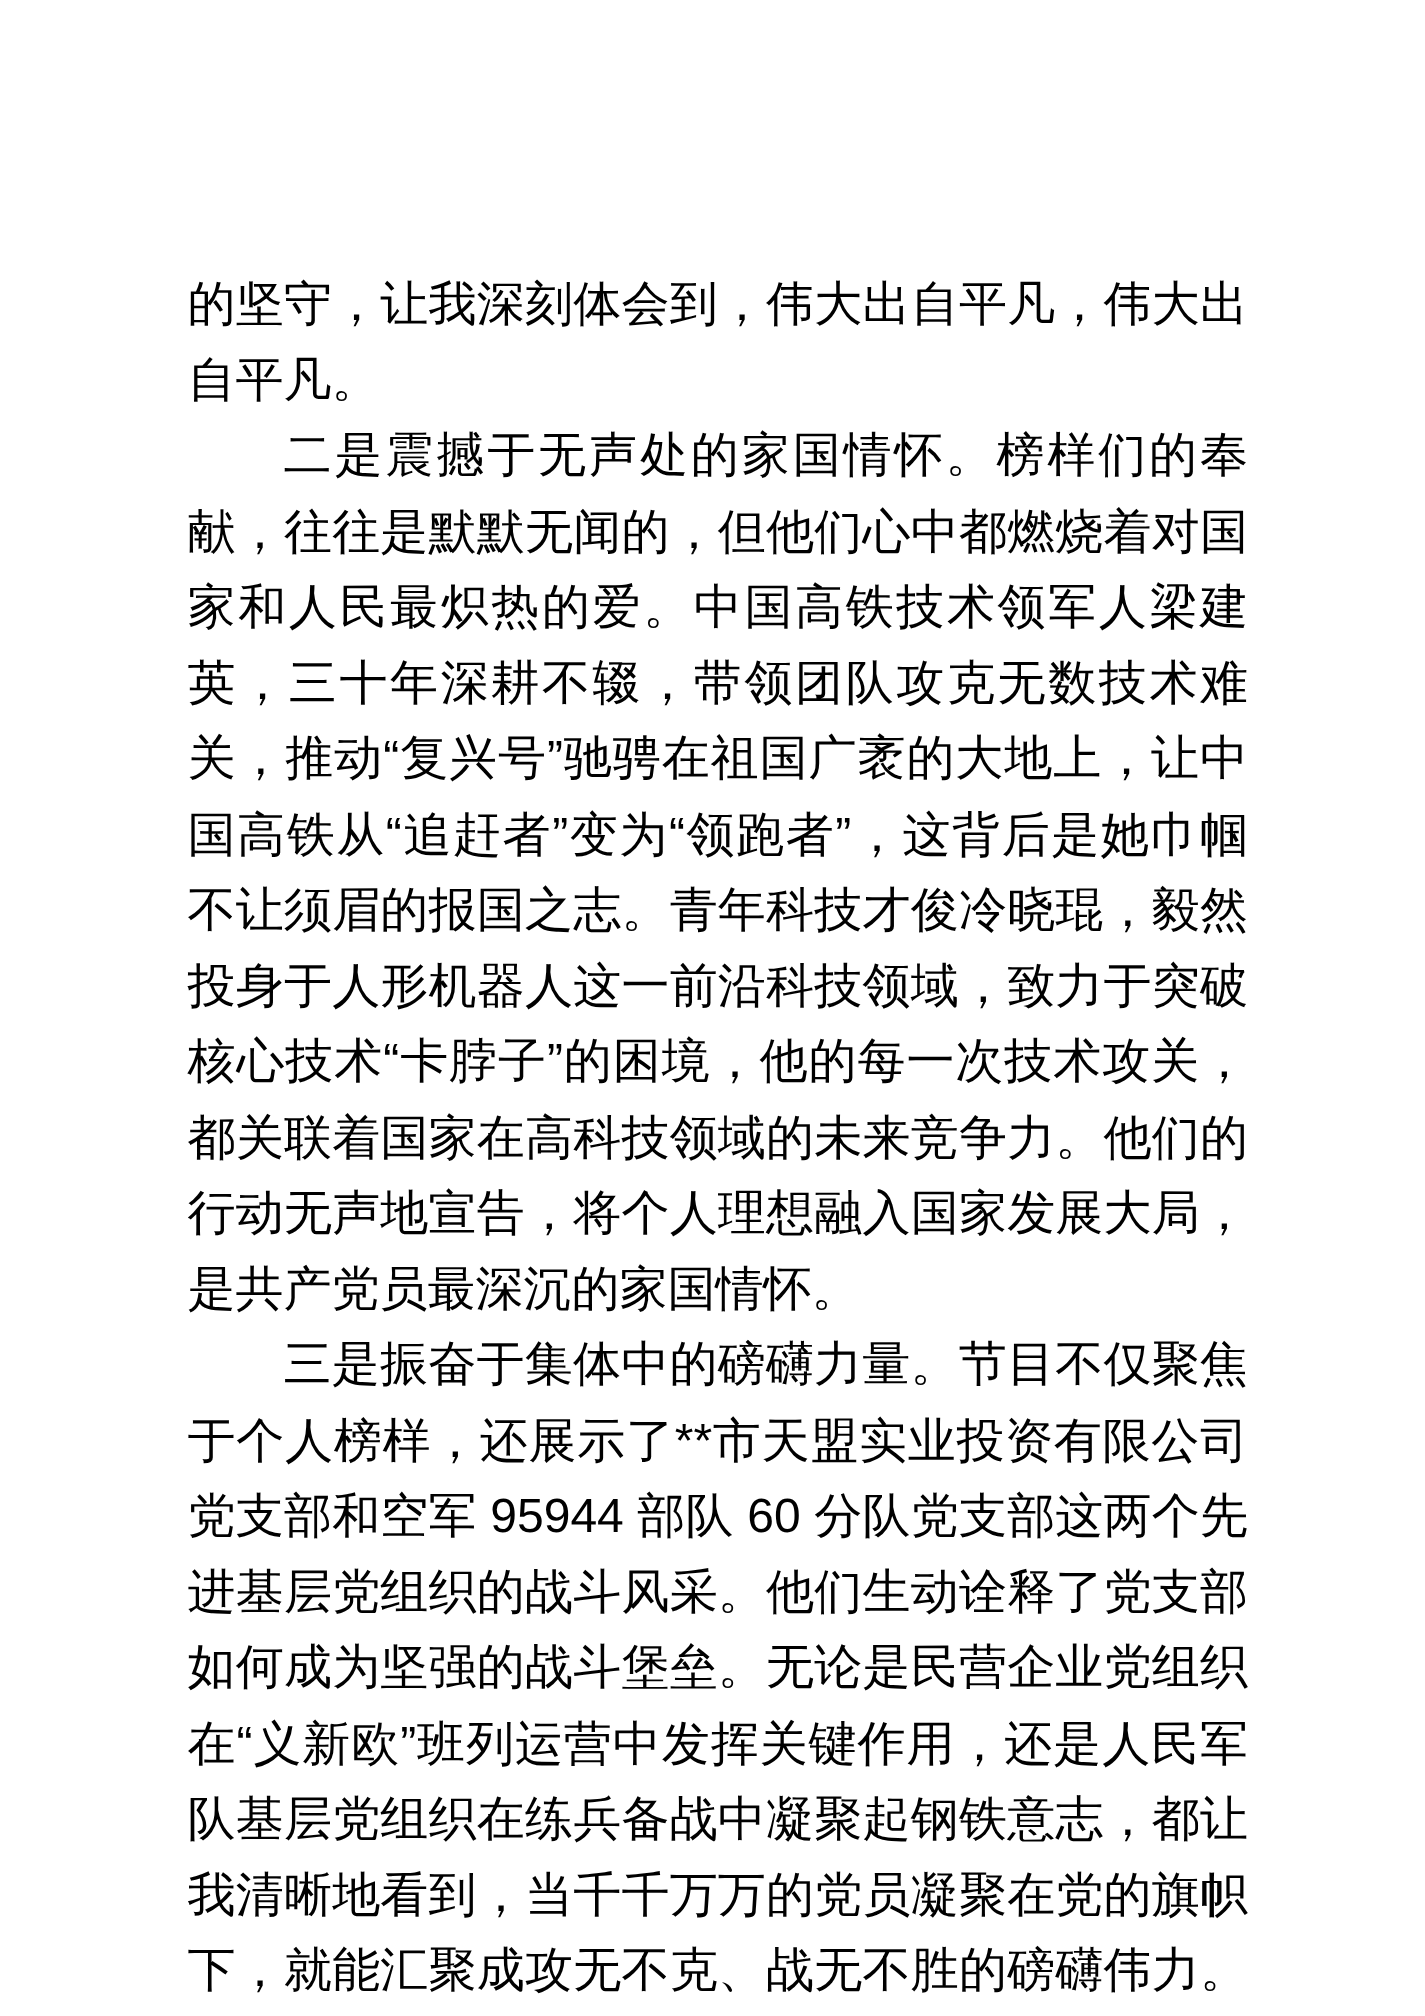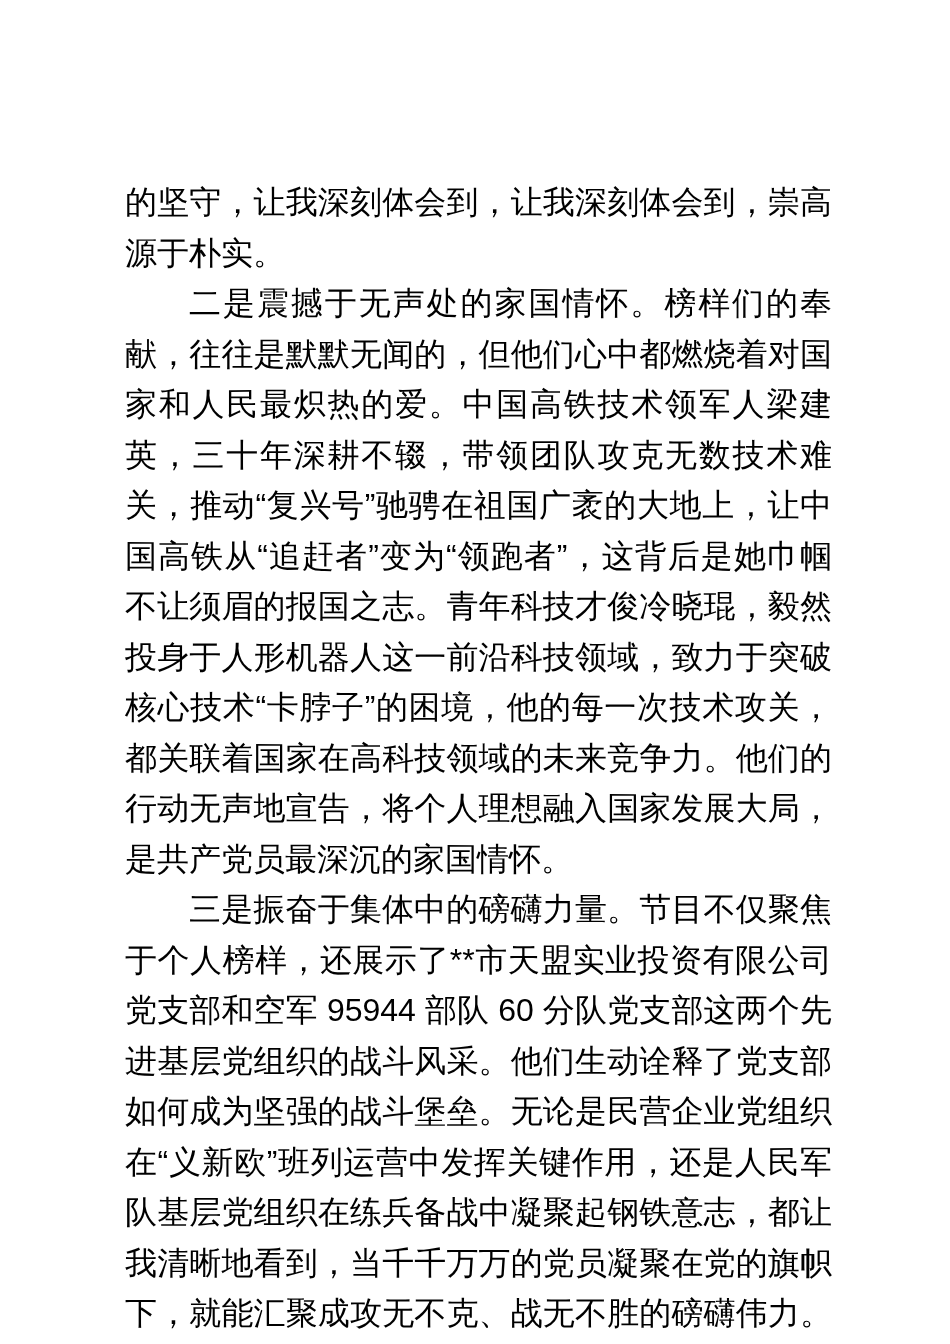--- a/index.html
+++ b/index.html
@@ -31,16 +31,16 @@
     padding: 0;
   }
   .doc-page p.indented {
     text-indent: 2em;
   }
 </style>
 </head>
 <body>
 
 <div class="doc-page">
-  <p class="para">的坚守，让我深刻体会到，让我深刻体会到，崇高源于朴实。</p>
+  <p class="para">的坚守，让我深刻体会到，伟大出自平凡，伟大出自平凡。</p>
   <p class="para indented">二是震撼于无声处的家国情怀。榜样们的奉献，往往是默默无闻的，但他们心中都燃烧着对国家和人民最炽热的爱。中国高铁技术领军人梁建英，三十年深耕不辍，带领团队攻克无数技术难关，推动“复兴号”驰骋在祖国广袤的大地上，让中国高铁从“追赶者”变为“领跑者”，这背后是她巾帼不让须眉的报国之志。青年科技才俊冷晓琨，毅然投身于人形机器人这一前沿科技领域，致力于突破核心技术“卡脖子”的困境，他的每一次技术攻关，都关联着国家在高科技领域的未来竞争力。他们的行动无声地宣告，将个人理想融入国家发展大局，是共产党员最深沉的家国情怀。</p>
   <p class="para indented">三是振奋于集体中的磅礴力量。节目不仅聚焦于个人榜样，还展示了**市天盟实业投资有限公司党支部和空军 95944 部队 60 分队党支部这两个先进基层党组织的战斗风采。他们生动诠释了党支部如何成为坚强的战斗堡垒。无论是民营企业党组织在“义新欧”班列运营中发挥关键作用，还是人民军队基层党组织在练兵备战中凝聚起钢铁意志，都让我清晰地看到，当千千万万的党员凝聚在党的旗帜下，就能汇聚成攻无不克、战无不胜的磅礴伟力。这让我对自己身处党组织之中感到无比自豪，也更深刻地理解了党的组织优势所在。</p>
 </div>
 
 </body></html>

